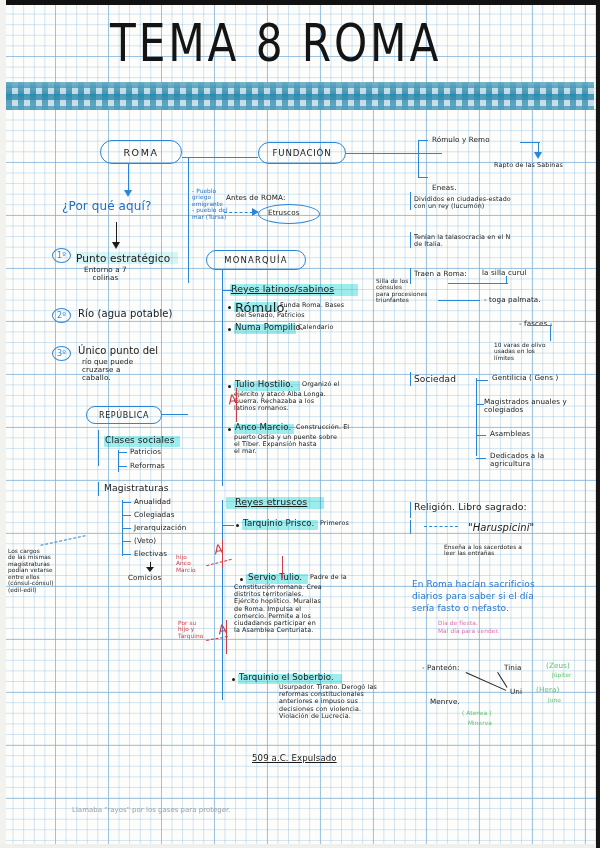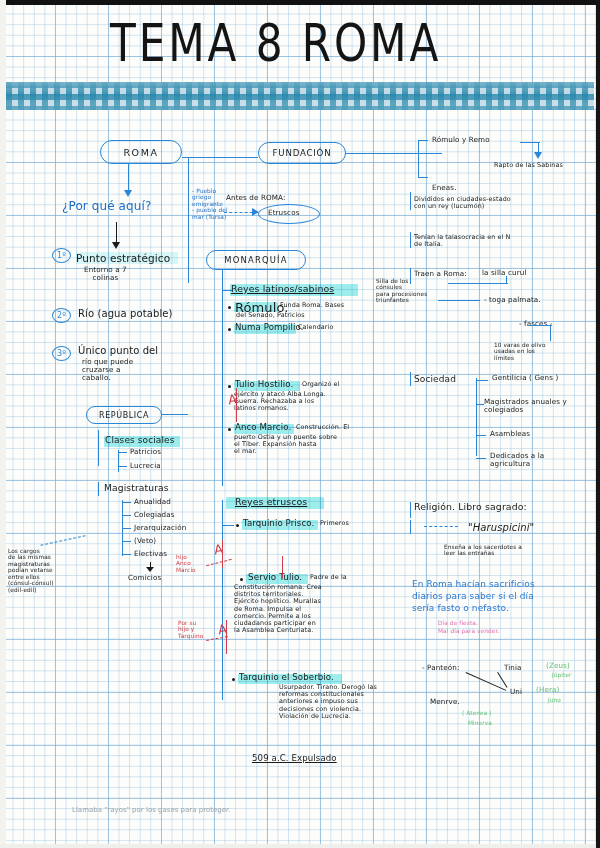--- a/index.html
+++ b/index.html
@@ -185,21 +185,21 @@
   </div>
   <div class="ln lnh" style="left:162px;top:414px;width:26px;"></div>
   <div class="ln lnv" style="left:98px;top:430px;height:36px;"></div>
 
   <div class="hl hl-cy" style="left:104px;top:436px;width:76px;height:11px;"></div>
   <div class="hw black" style="left:105px;top:435px;font-size:9px;">Clases sociales</div>
   <div class="bracket" style="left:118px;top:450px;width:8px;height:22px;border-top:none;border-bottom:none;border-left:1.4px solid #2a86d6;"></div>
   <div class="ln lnh" style="left:118px;top:452px;width:9px;"></div>
   <div class="ln lnh" style="left:118px;top:466px;width:9px;"></div>
   <div class="hw black sm" style="left:130px;top:448px;">Patricios</div>
-  <div class="hw black sm" style="left:130px;top:462px;">Lucrecia</div>
+  <div class="hw black sm" style="left:130px;top:462px;">Reformas</div>
 
   <div class="ln lnv" style="left:98px;top:482px;height:14px;"></div>
   <div class="hw black" style="left:104px;top:483px;font-size:9.2px;">Magistraturas</div>
   <div class="ln lnv" style="left:122px;top:500px;height:56px;"></div>
   <div class="ln lnh" style="left:122px;top:502px;width:9px;"></div>
   <div class="ln lnh" style="left:122px;top:515px;width:9px;"></div>
   <div class="ln lnh" style="left:122px;top:528px;width:9px;"></div>
   <div class="ln lnh" style="left:122px;top:541px;width:9px;"></div>
   <div class="ln lnh" style="left:122px;top:554px;width:9px;"></div>
   <div class="hw black sm" style="left:134px;top:498px;">Anualidad</div>

